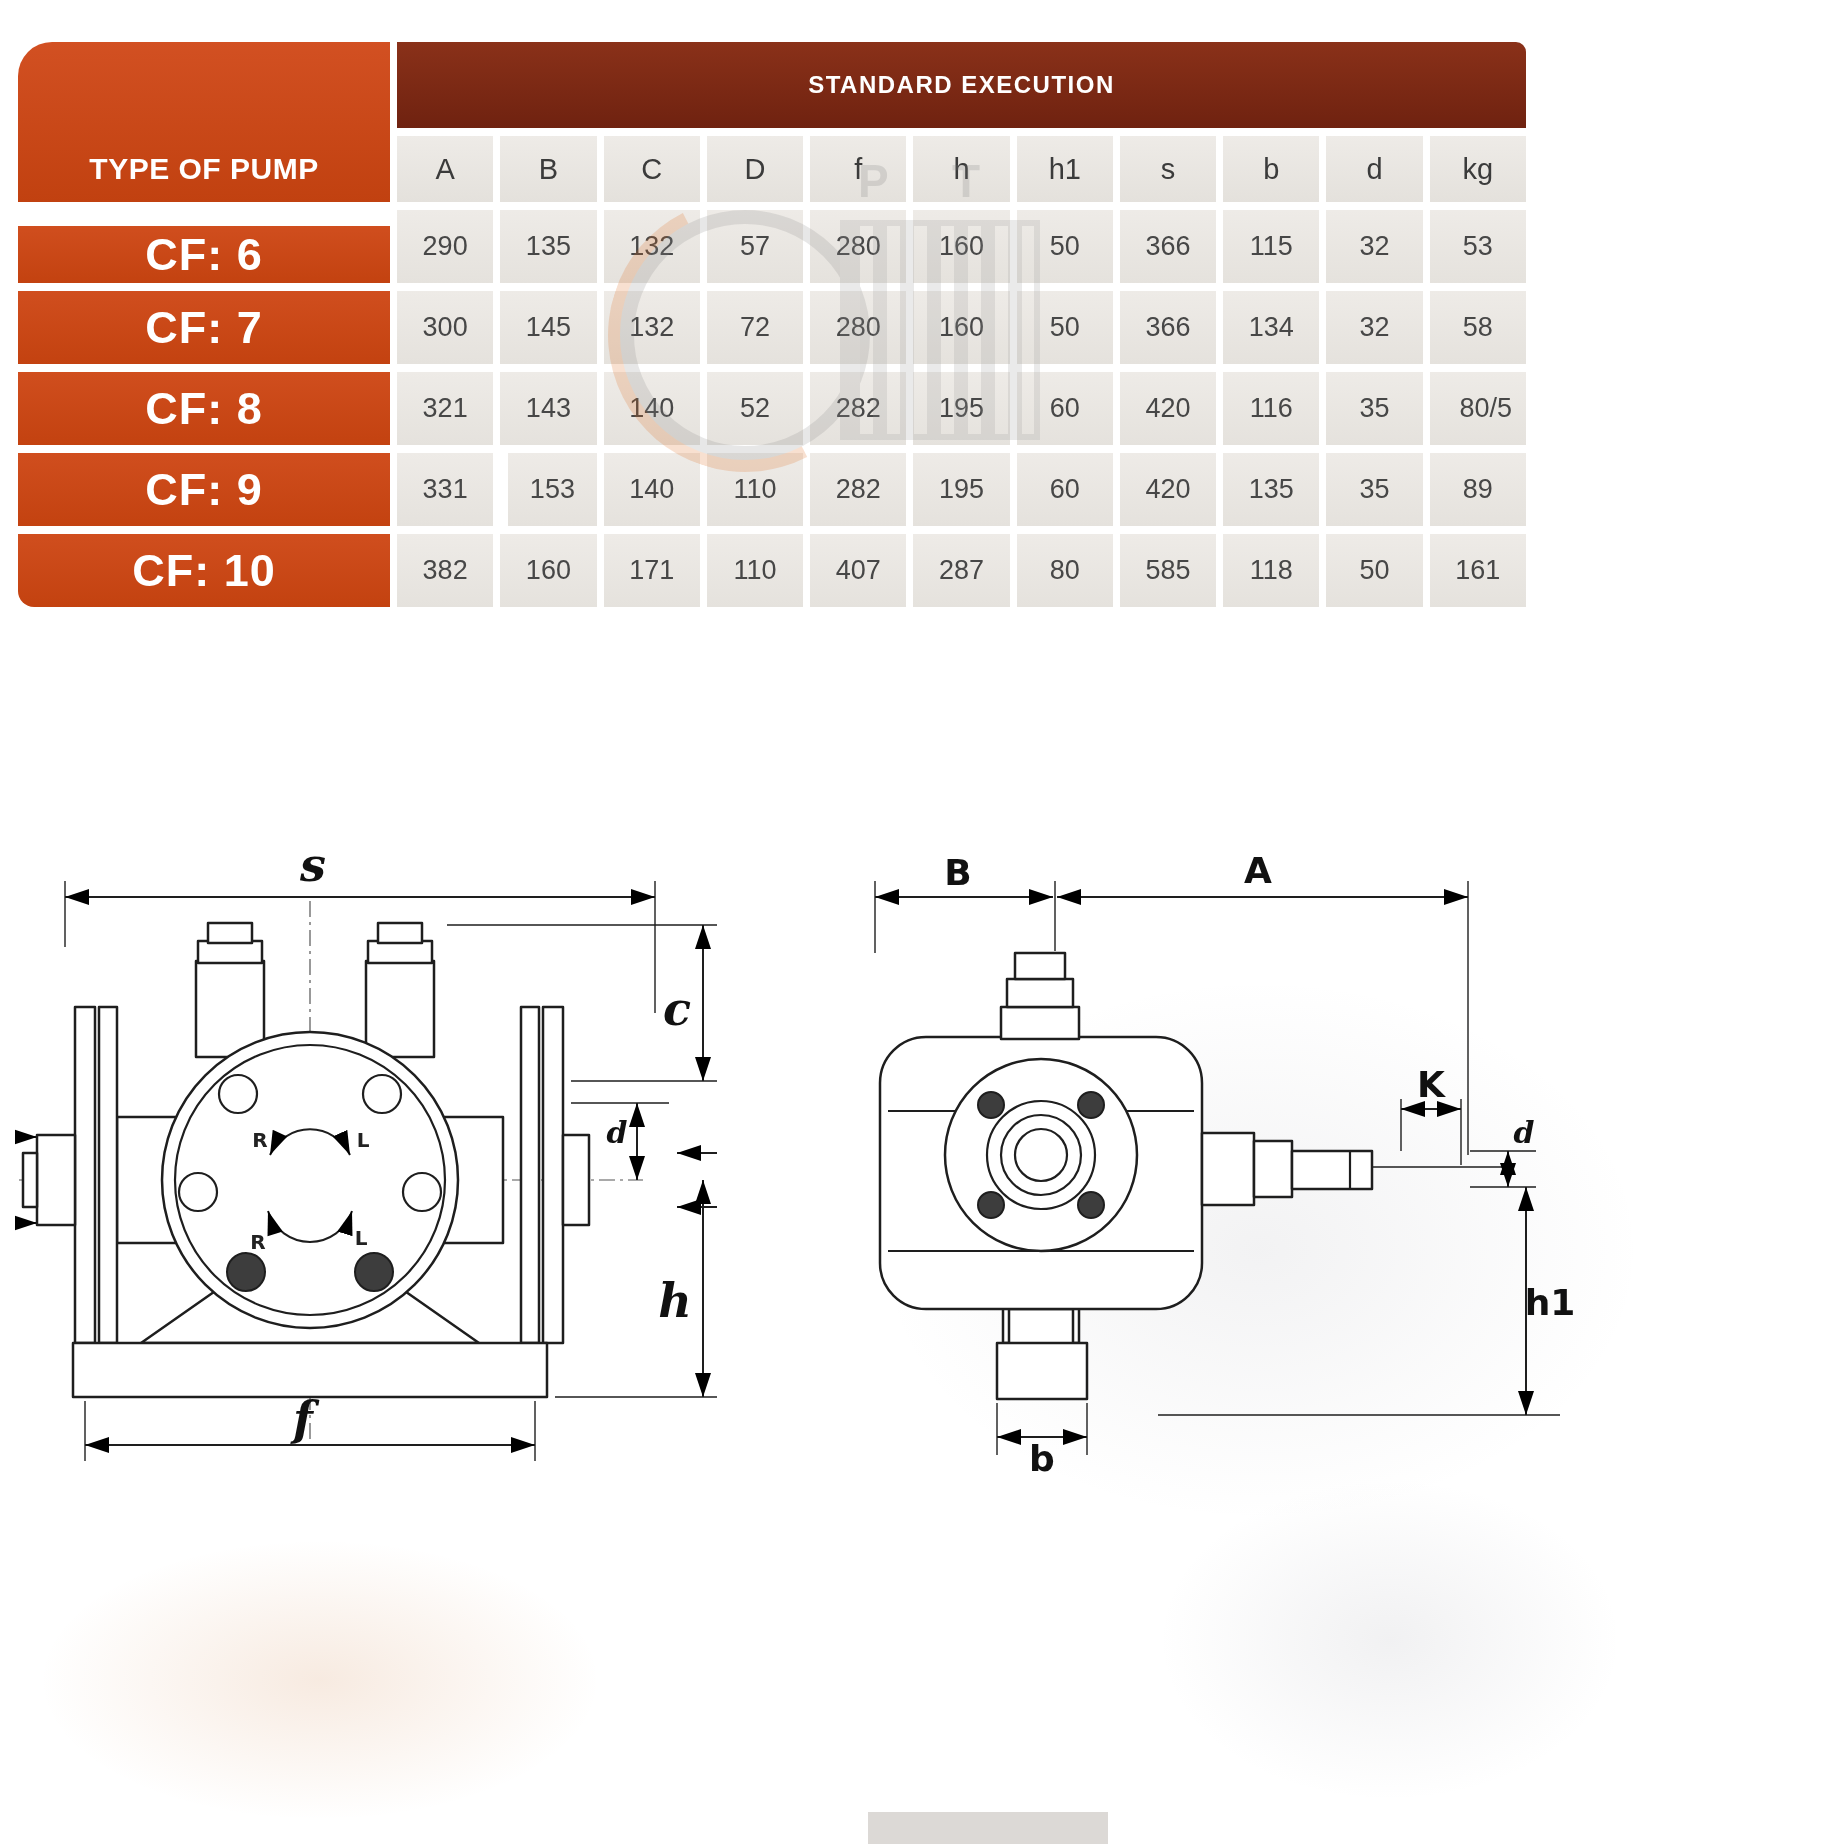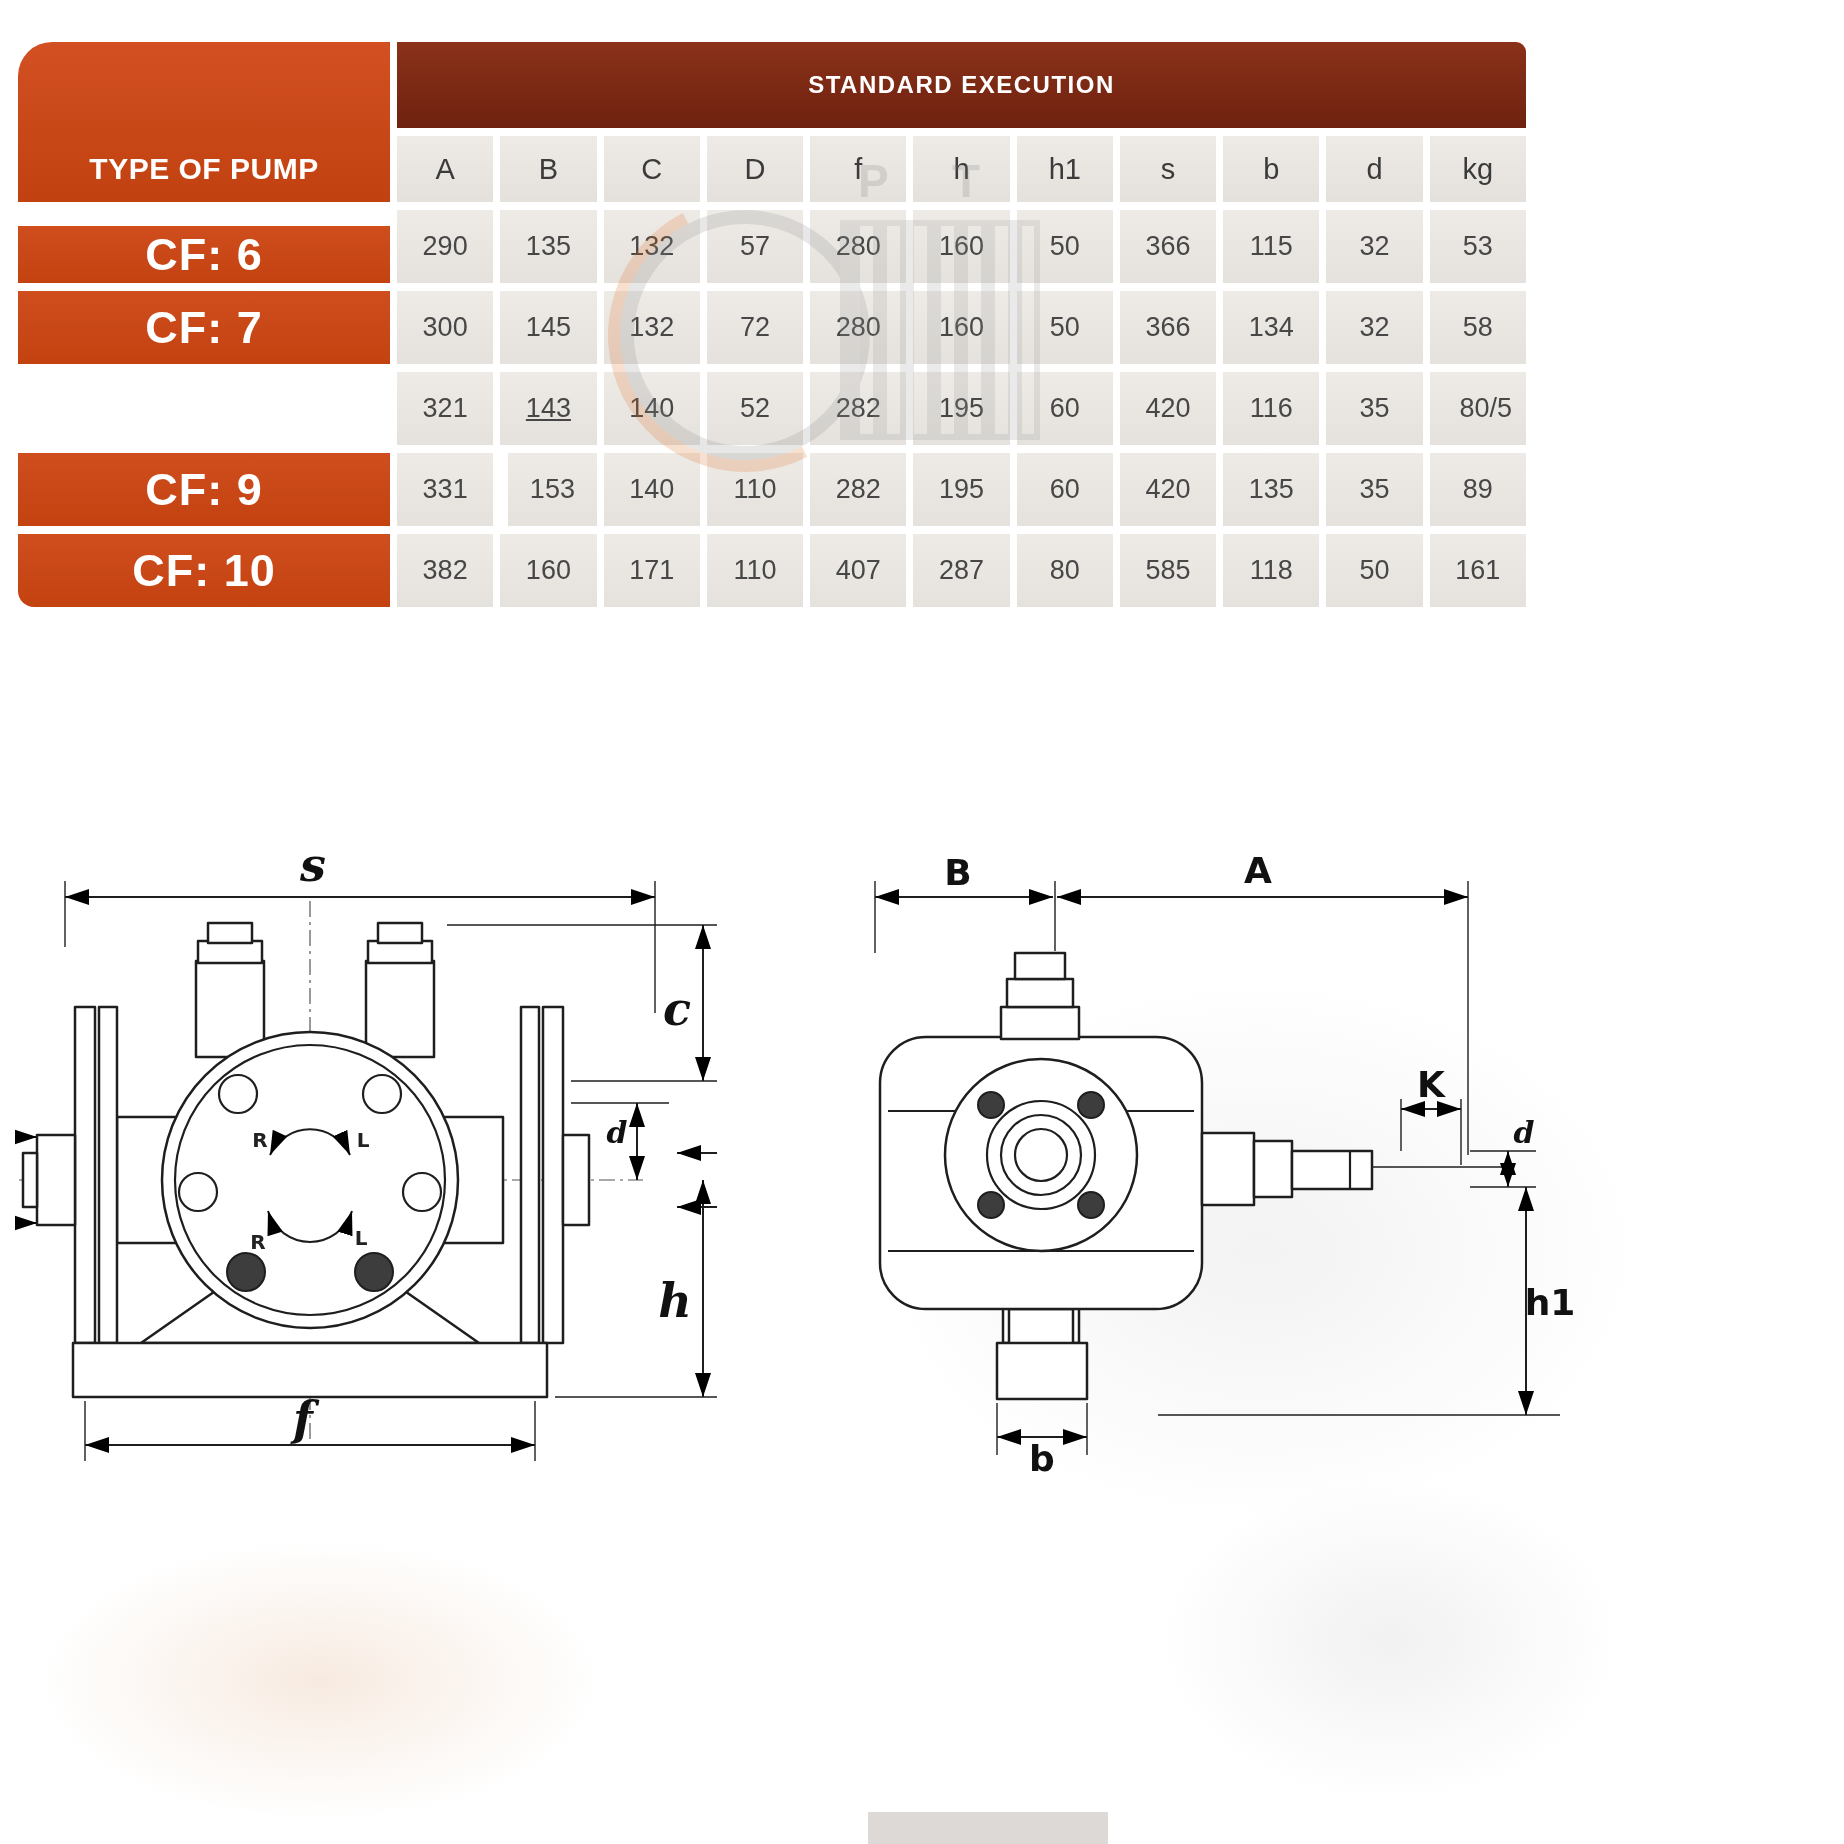--- a/index.html
+++ b/index.html
@@ -108,22 +108,23 @@
       <div class="val-cell" style="grid-area: 4 / 3;">145</div>
       <div class="val-cell" style="grid-area: 4 / 4;">132</div>
       <div class="val-cell" style="grid-area: 4 / 5;">72</div>
       <div class="val-cell" style="grid-area: 4 / 6;">280</div>
       <div class="val-cell" style="grid-area: 4 / 7;">160</div>
       <div class="val-cell" style="grid-area: 4 / 8;">50</div>
       <div class="val-cell" style="grid-area: 4 / 9;">366</div>
       <div class="val-cell" style="grid-area: 4 / 10;">134</div>
       <div class="val-cell" style="grid-area: 4 / 11;">32</div>
       <div class="val-cell" style="grid-area: 4 / 12;">58</div>
+      <div class="type-cell" style="grid-area: 5 / 1;">CF: 8</div>
       <div class="val-cell" style="grid-area: 5 / 2;">321</div>
-      <div class="val-cell" style="grid-area: 5 / 3; text-decoration: underline;">143</div>
+      <div class="val-cell" style="grid-area: 5 / 3;">143</div>
       <div class="val-cell" style="grid-area: 5 / 4;">140</div>
       <div class="val-cell" style="grid-area: 5 / 5;">52</div>
       <div class="val-cell" style="grid-area: 5 / 6;">282</div>
       <div class="val-cell" style="grid-area: 5 / 7;">195</div>
       <div class="val-cell" style="grid-area: 5 / 8;">60</div>
       <div class="val-cell" style="grid-area: 5 / 9;">420</div>
       <div class="val-cell" style="grid-area: 5 / 10;">116</div>
       <div class="val-cell" style="grid-area: 5 / 11;">35</div>
       <div class="val-cell" style="grid-area: 5 / 12; padding-left: 16px;">80/5</div>
       <div class="type-cell" style="grid-area: 6 / 1; text-align: right;">CF: 9</div>

